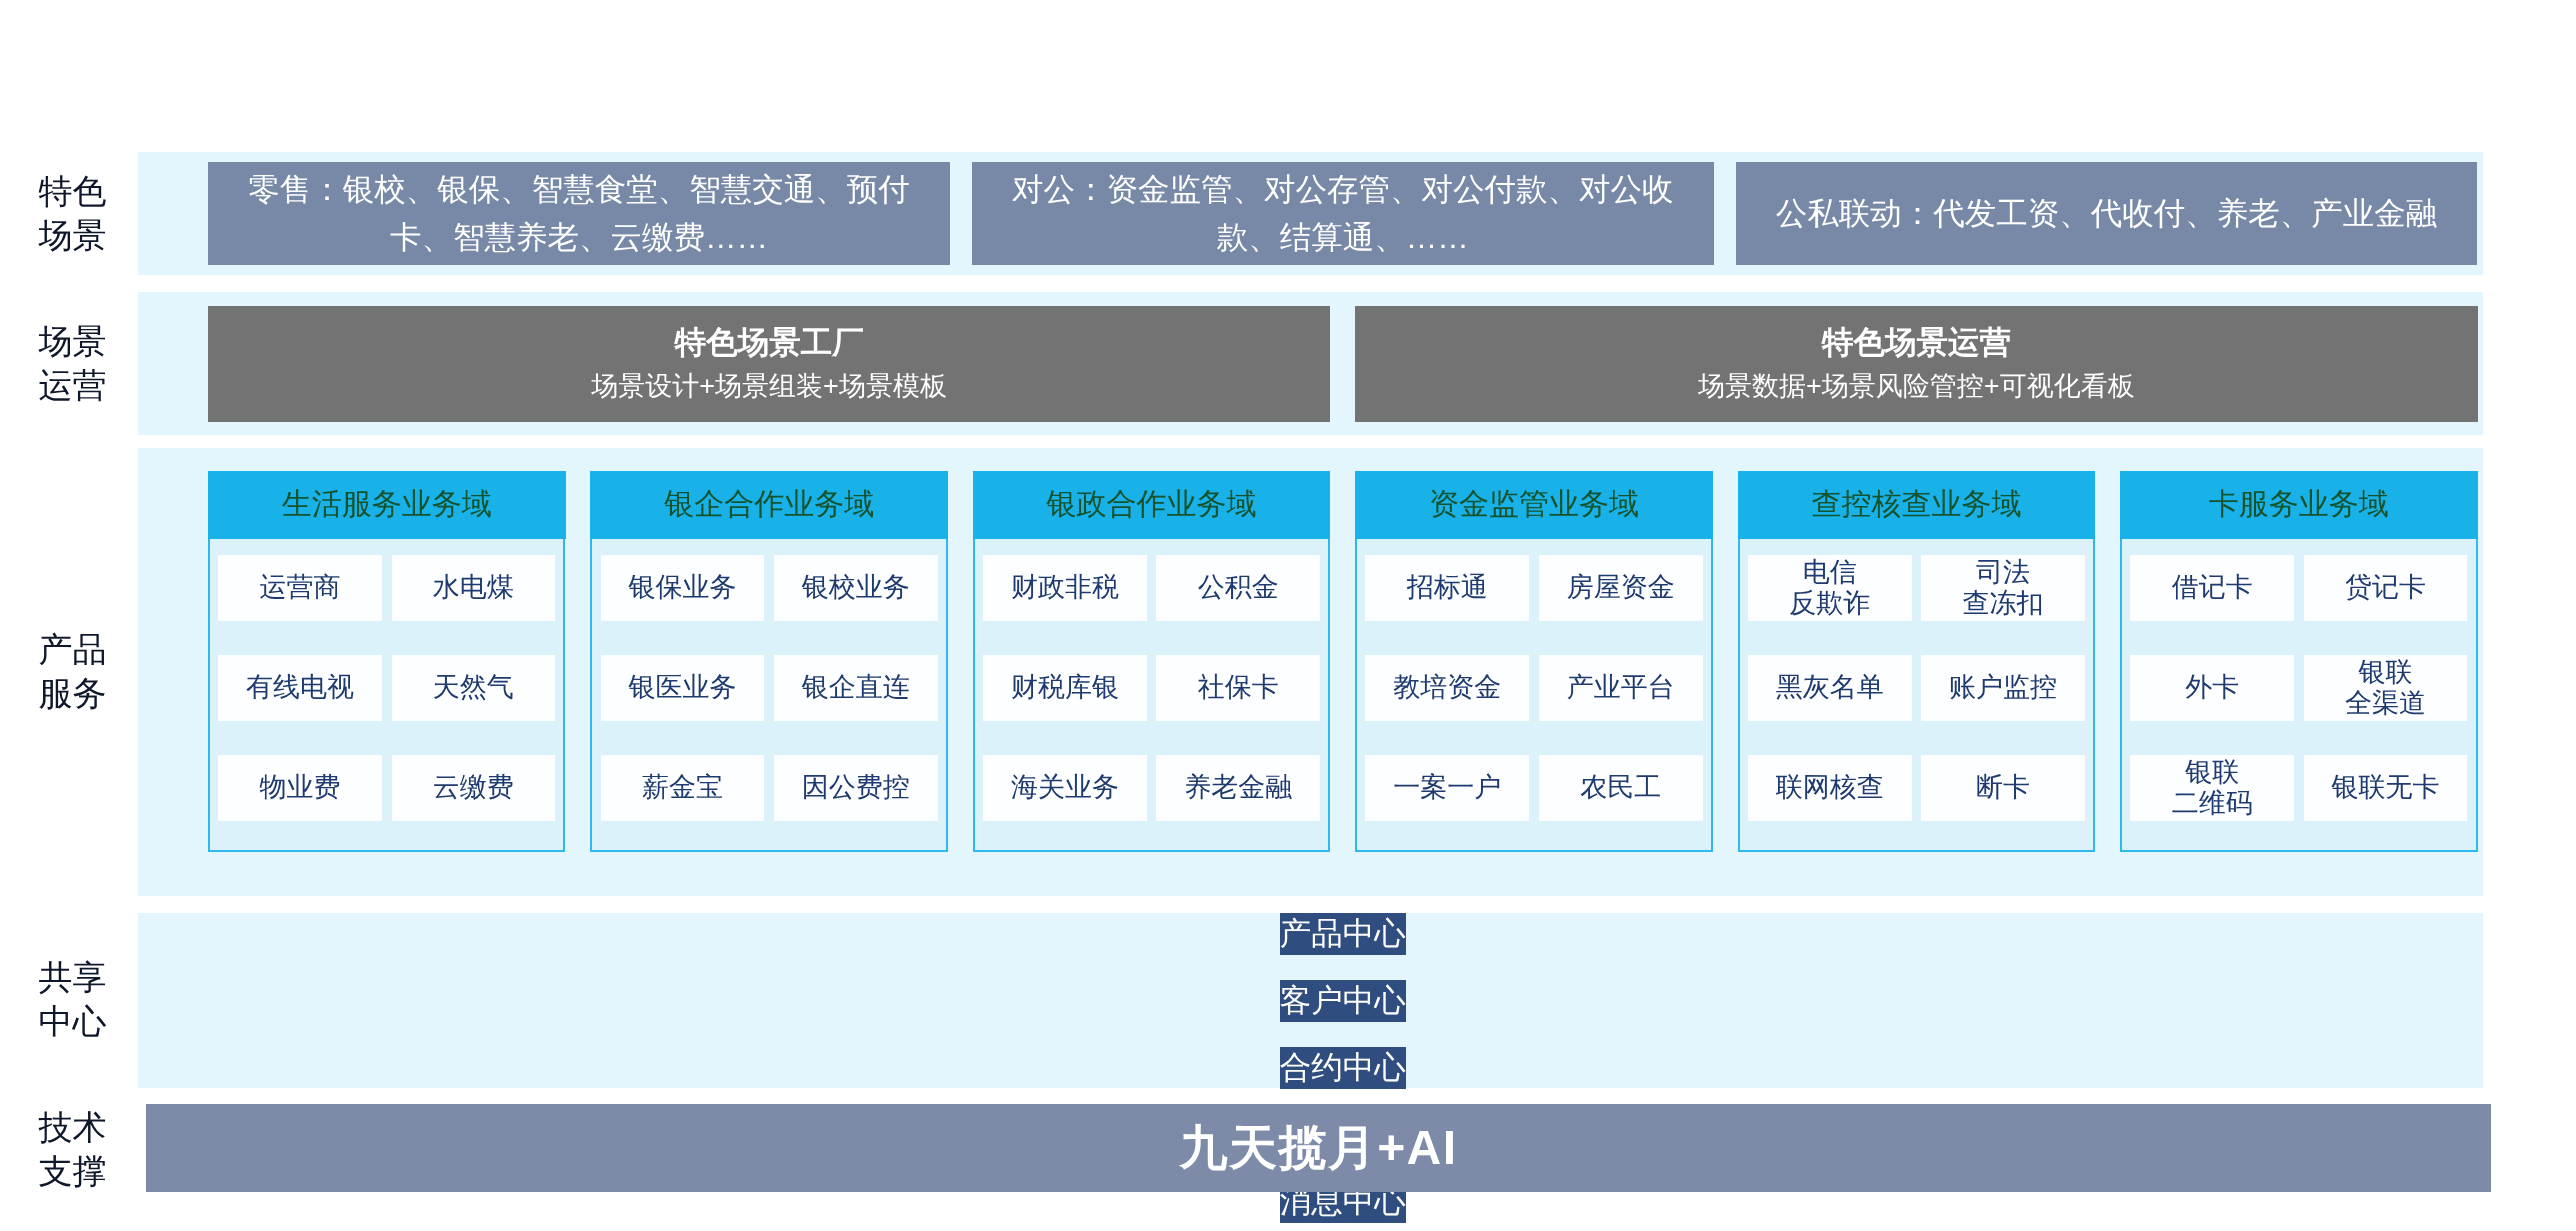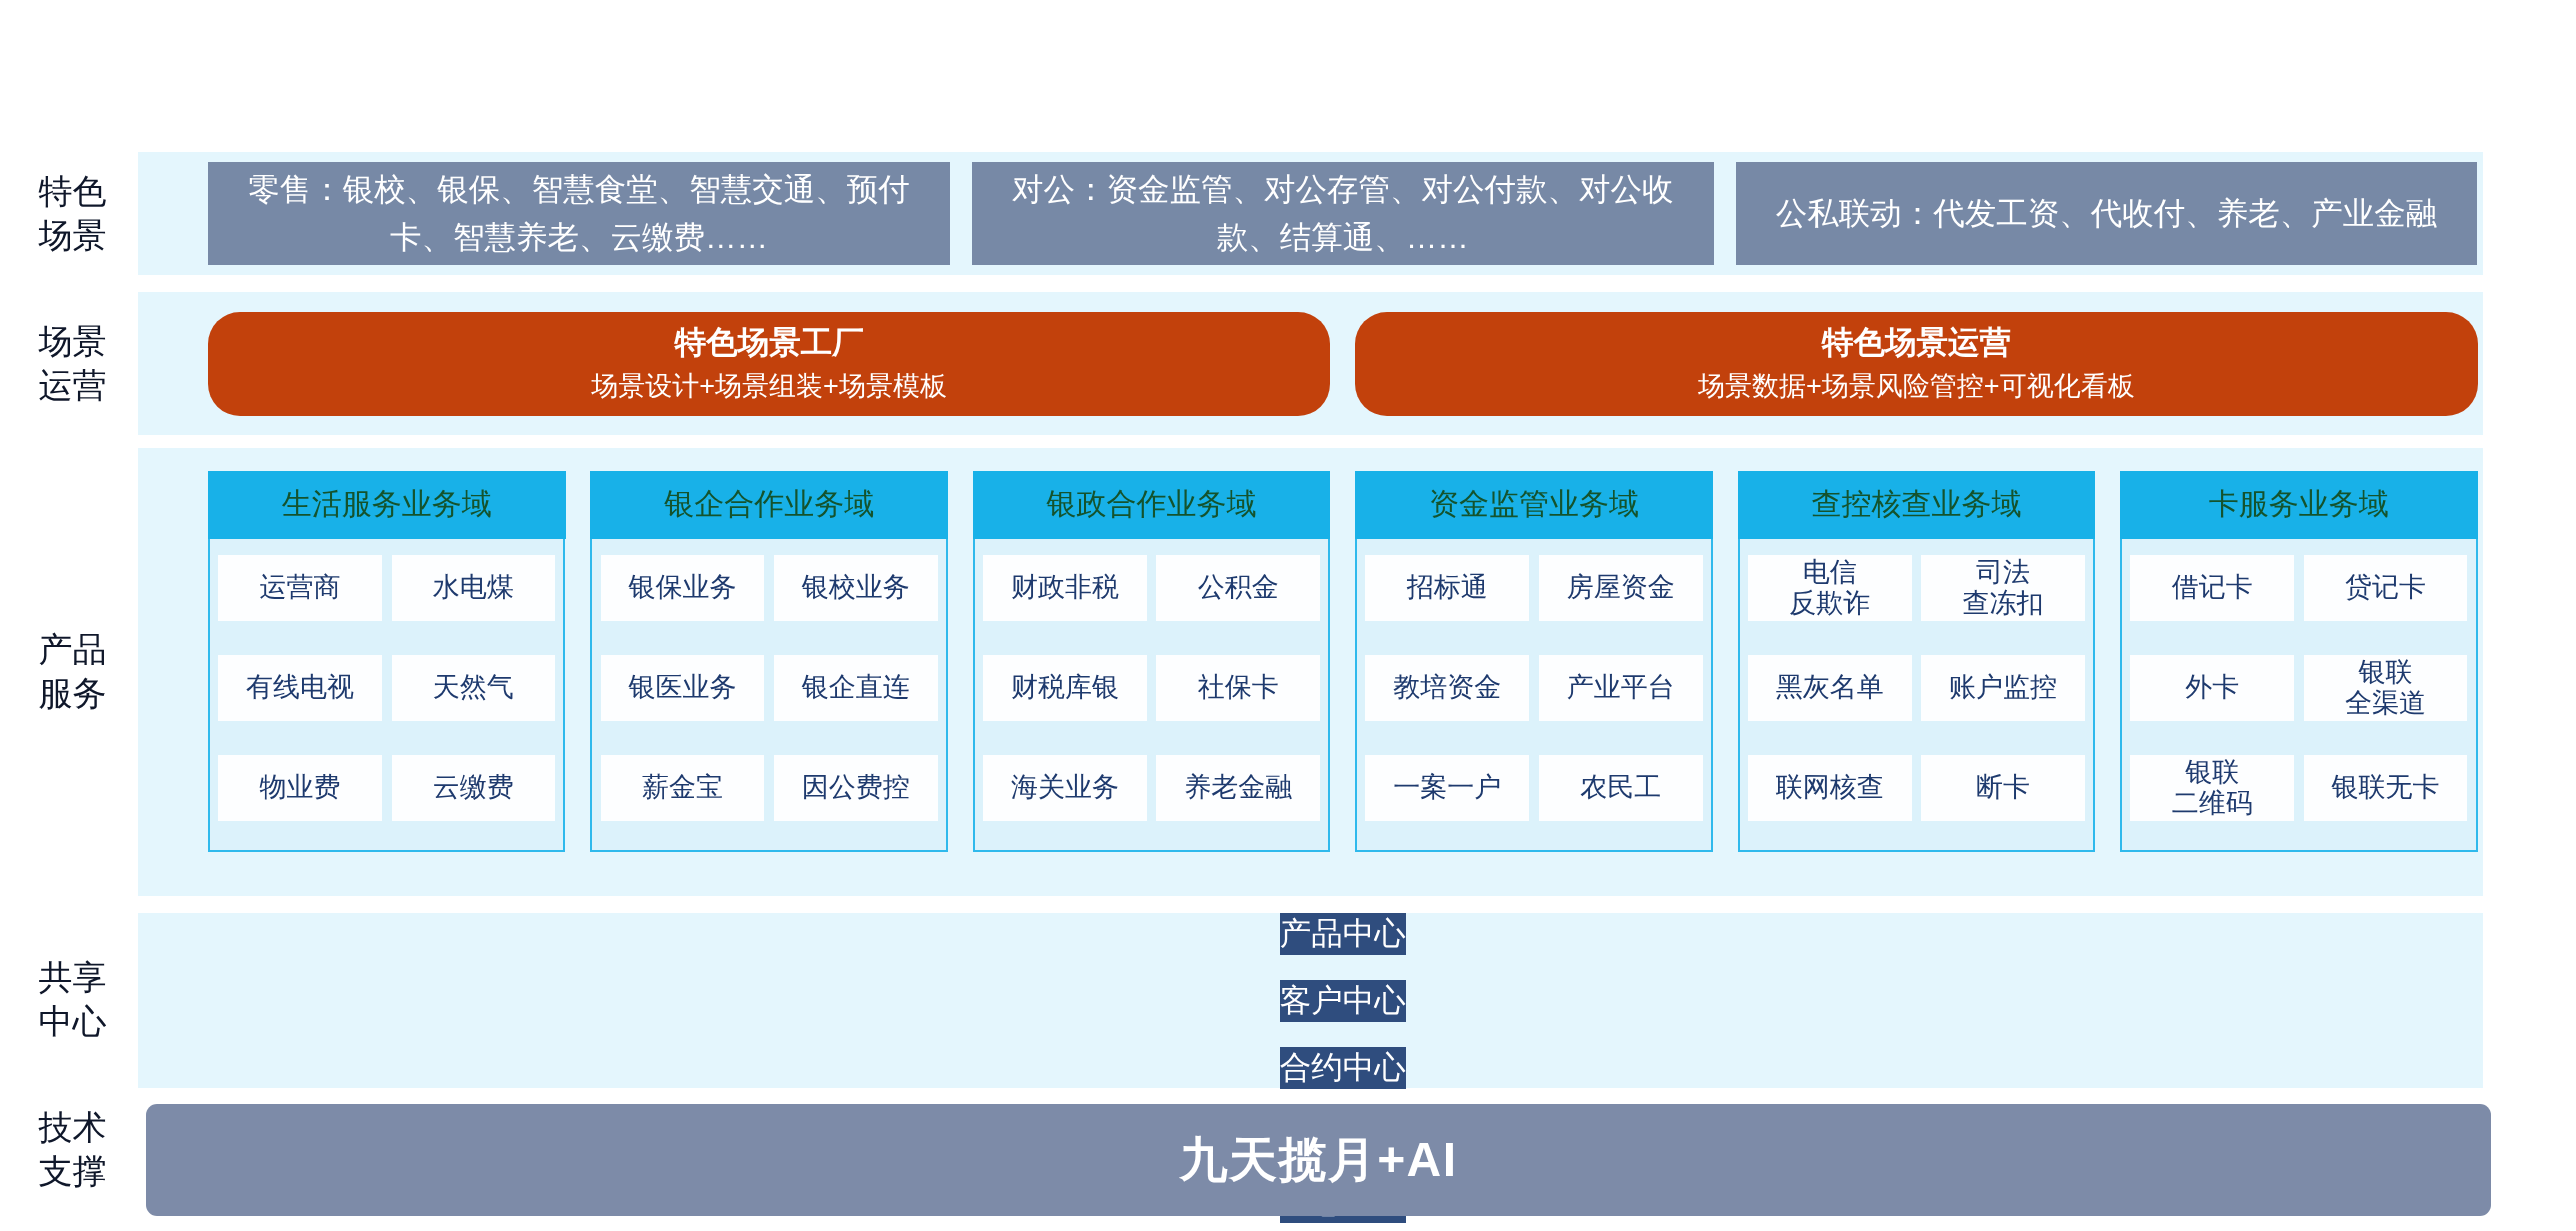--- a/index.html
+++ b/index.html
@@ -27,22 +27,22 @@
     display:flex;box-sizing:border-box;
   }
   .band-scenes{top:152px;height:123px;padding:0 5.5px 0 70px;gap:22px;align-items:center;}
   .scene-box{
     flex:1;background:#7789A6;color:#ffffff;height:103px;
     display:flex;align-items:center;justify-content:center;text-align:center;
     font-size:31.5px;line-height:1.5;padding:0 20.5px;box-sizing:border-box;
   }
   .band-operation{top:292px;height:143px;padding:0 5.5px 0 70px;gap:25px;align-items:center;}
   .op-box{
-    flex:1;background:#c2410c;height:104px;color:#ffffff;
-    display:flex;flex-direction:column;align-items:center;justify-content:center;gap:15px;border-radius:32px;
+    flex:1;background:#737373;height:116px;color:#ffffff;
+    display:flex;flex-direction:column;align-items:center;justify-content:center;gap:15px;
   }
   .op-title{font-size:31.5px;font-weight:bold;line-height:1;}
   .op-sub{font-size:27px;line-height:1;}
   .band-products{top:448px;height:448px;padding:22.6px 5.5px 0 70px;gap:25px;align-items:flex-start;}
   .domain-col{
     flex:1;height:381px;box-sizing:border-box;background:#DCF2FB;
     border:2.1px solid #2FB9EC;display:flex;flex-direction:column;
   }
   .domain-header{
     height:68px;margin:-2.1px -2.1px 0;background:#18B1E8;color:#14532d;
@@ -56,23 +56,23 @@
   .card{
     height:66px;background:#FDFEFF;color:#1E3A6E;font-size:27px;line-height:1.15;
     display:flex;align-items:center;justify-content:center;text-align:center;white-space:pre-line;
   }
   .band-shared{top:913px;height:175px;padding:0 5.5px 0 70px;gap:25px;align-items:center;flex-direction:column;}
   .center-box{
     flex:1;height:108px;background:#2F4D7E;color:#ffffff;font-size:31.5px;
     display:flex;align-items:center;justify-content:center;
   }
   .tech-bar{
-    position:absolute;left:146px;top:1104px;width:2345px;height:112px;background:#7D8BA8;
+    position:absolute;left:146px;top:1104px;width:2345px;height:88px;background:#7D8BA8;
     color:#ffffff;font-weight:bold;font-size:48px;letter-spacing:1.4px;
-    display:flex;align-items:center;justify-content:center;border-radius:11px;
+    display:flex;align-items:center;justify-content:center;
   }
 </style>
 </head>
 <body>
 
 <div class="stage">
 
 
   <div class="side-label" style="top:170px">特色
 场景</div>

